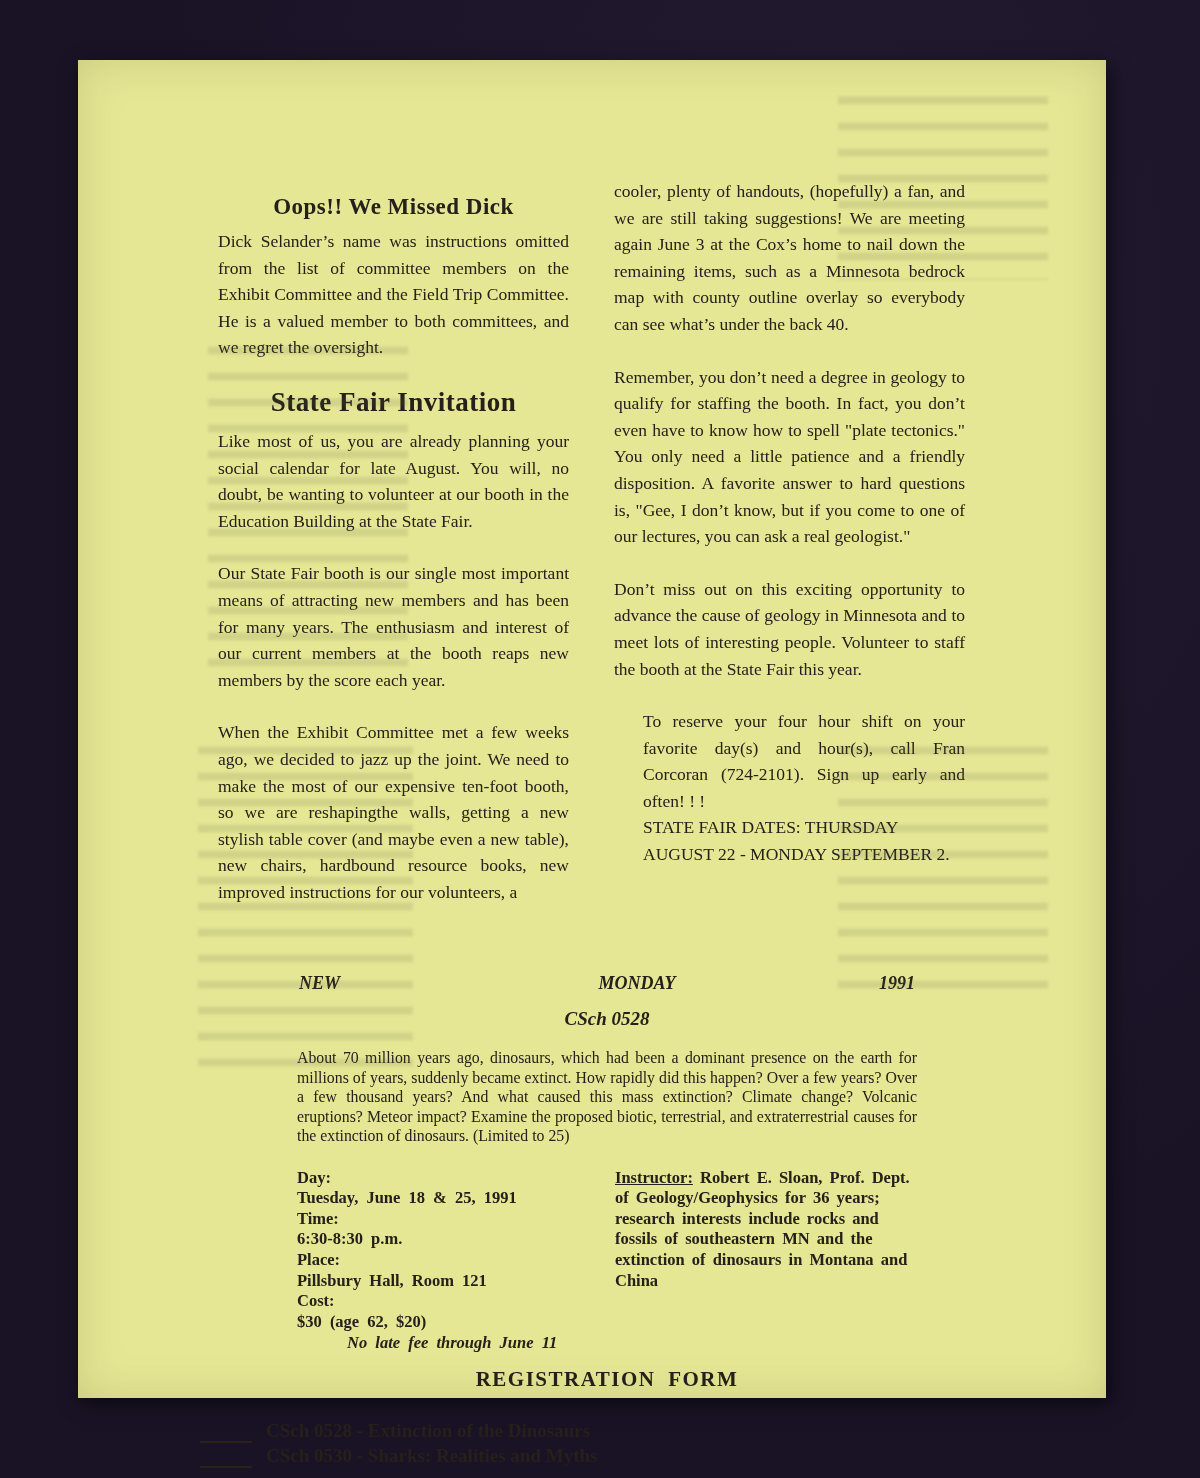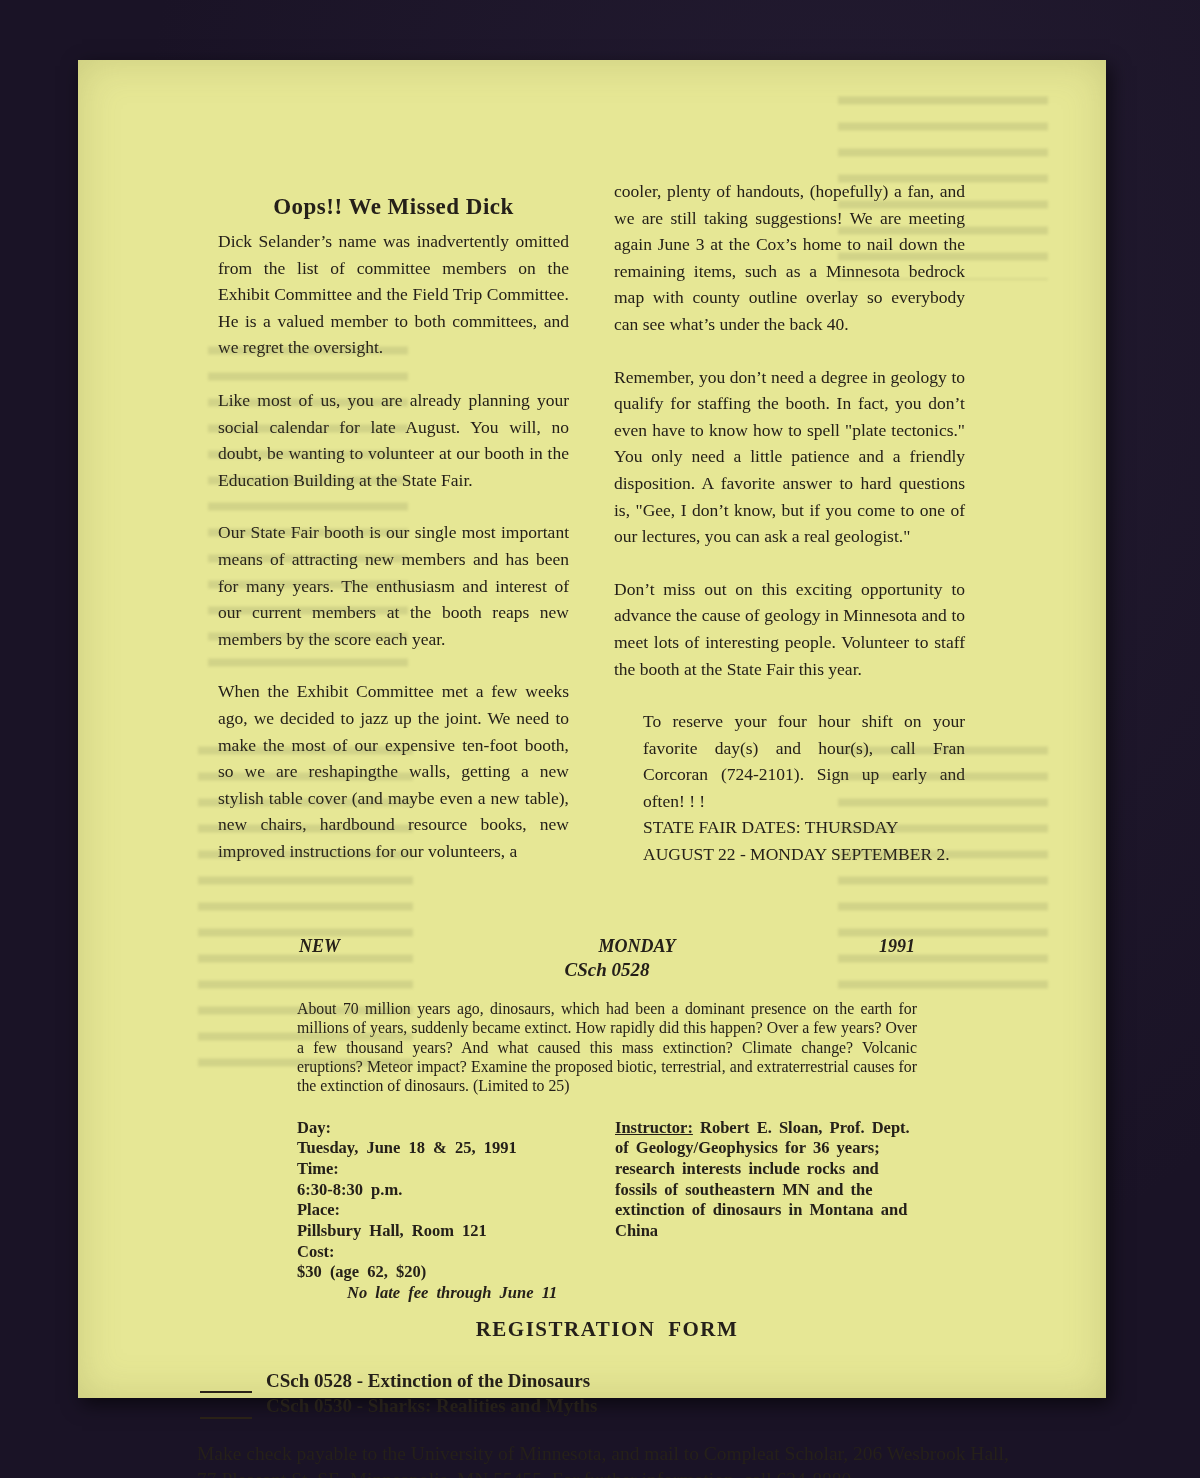--- a/index.html
+++ b/index.html
@@ -59,21 +59,21 @@
     padding:0 2px;
   }
   .kicker .mid{margin-left:55px;}
   .course-title{
     text-align:center;font-style:italic;font-weight:bold;
     font-size:22.5px;margin-top:26px;letter-spacing:1px;
     word-spacing:6px;
   }
   .course-code{
     text-align:center;font-style:italic;font-weight:bold;
-    font-size:19px;margin-top:2px;
+    font-size:19px;margin-top:14px;
   }
   .course-desc{
     font-size:15.8px;line-height:1.23;margin-top:18px;
     text-align:justify;
   }
   .details{display:flex;margin-top:22px;}
   .details .left-block{width:318px;font-weight:bold;font-size:16.5px;line-height:1.25;}
   .detail-row{display:flex;word-spacing:4px;flex-direction:column;}
   .detail-row .lbl{flex:0 0 auto;padding-right:8px;}
   .detail-note{font-style:italic;font-weight:bold;margin-left:50px;word-spacing:4px;}
@@ -105,22 +105,23 @@
 <div class="paper">
 
   <div class="ghost" style="left:760px;top:30px;width:210px;height:190px;"></div>
   <div class="ghost" style="left:130px;top:280px;width:200px;height:330px;"></div>
   <div class="ghost" style="left:120px;top:680px;width:215px;height:330px;"></div>
   <div class="ghost" style="left:760px;top:680px;width:210px;height:250px;"></div>
 
   <div class="columns">
     <div class="col left">
       <div class="h1">Oops!!  We Missed Dick</div>
-      <p class="body-par">Dick Selander’s name was inadvertently omitted from the list of committee members on the Exhibit Committee and the Field Trip Committee.  He is a valued member to both committees, and we regret the oversight.</p>
+      <p class="body-par">Dick Selander’s name was instructions omitted from the list of committee members on the Exhibit Committee and the Field Trip Committee.  He is a valued member to both committees, and we regret the oversight.</p>
 
+      <div class="h1 big">State Fair Invitation</div>
       <p class="body-par">Like most of us, you are already planning your social calendar for late August.  You will, no doubt, be wanting to volunteer at our booth in the Education Building at the State Fair.</p>
       <p class="body-par">Our State Fair booth is our single most important means of attracting new members and has been for many years.  The enthusiasm and interest of our current members at the booth reaps new members by the score each year.</p>
       <p class="body-par">When the Exhibit Committee met a few weeks ago, we decided to jazz up the joint.  We need to make the most of our expensive ten-foot booth, so we are reshapingthe walls, getting a new stylish table cover (and maybe even a new table), new chairs, hardbound resource books, new improved instructions for our volunteers, a</p>
     </div>
 
     <div class="col right">
       <p class="body-par">cooler, plenty of handouts, (hopefully) a fan, and we are still taking suggestions!  We are meeting again June 3 at the Cox’s home to nail down the remaining items, such as a Minnesota bedrock map with county outline overlay so everybody can see what’s under the back 40.</p>
       <p class="body-par">Remember, you don’t need a degree in geology to qualify for staffing the booth.  In fact, you don’t even have to know how to spell "plate tectonics."  You only need a little patience and a friendly disposition.  A favorite answer to hard questions is, "Gee, I don’t know, but if you come to one of our lectures, you can ask a real geologist."</p>
       <p class="body-par">Don’t miss out on this exciting opportunity to advance the cause of geology in Minnesota and to meet lots of interesting people. Volunteer to staff the booth at the State Fair this year.</p>
       <p class="body-par prewrap">To reserve your four hour shift on your favorite day(s) and hour(s), call Fran Corcoran (724-2101).   Sign up early and often! ! !

